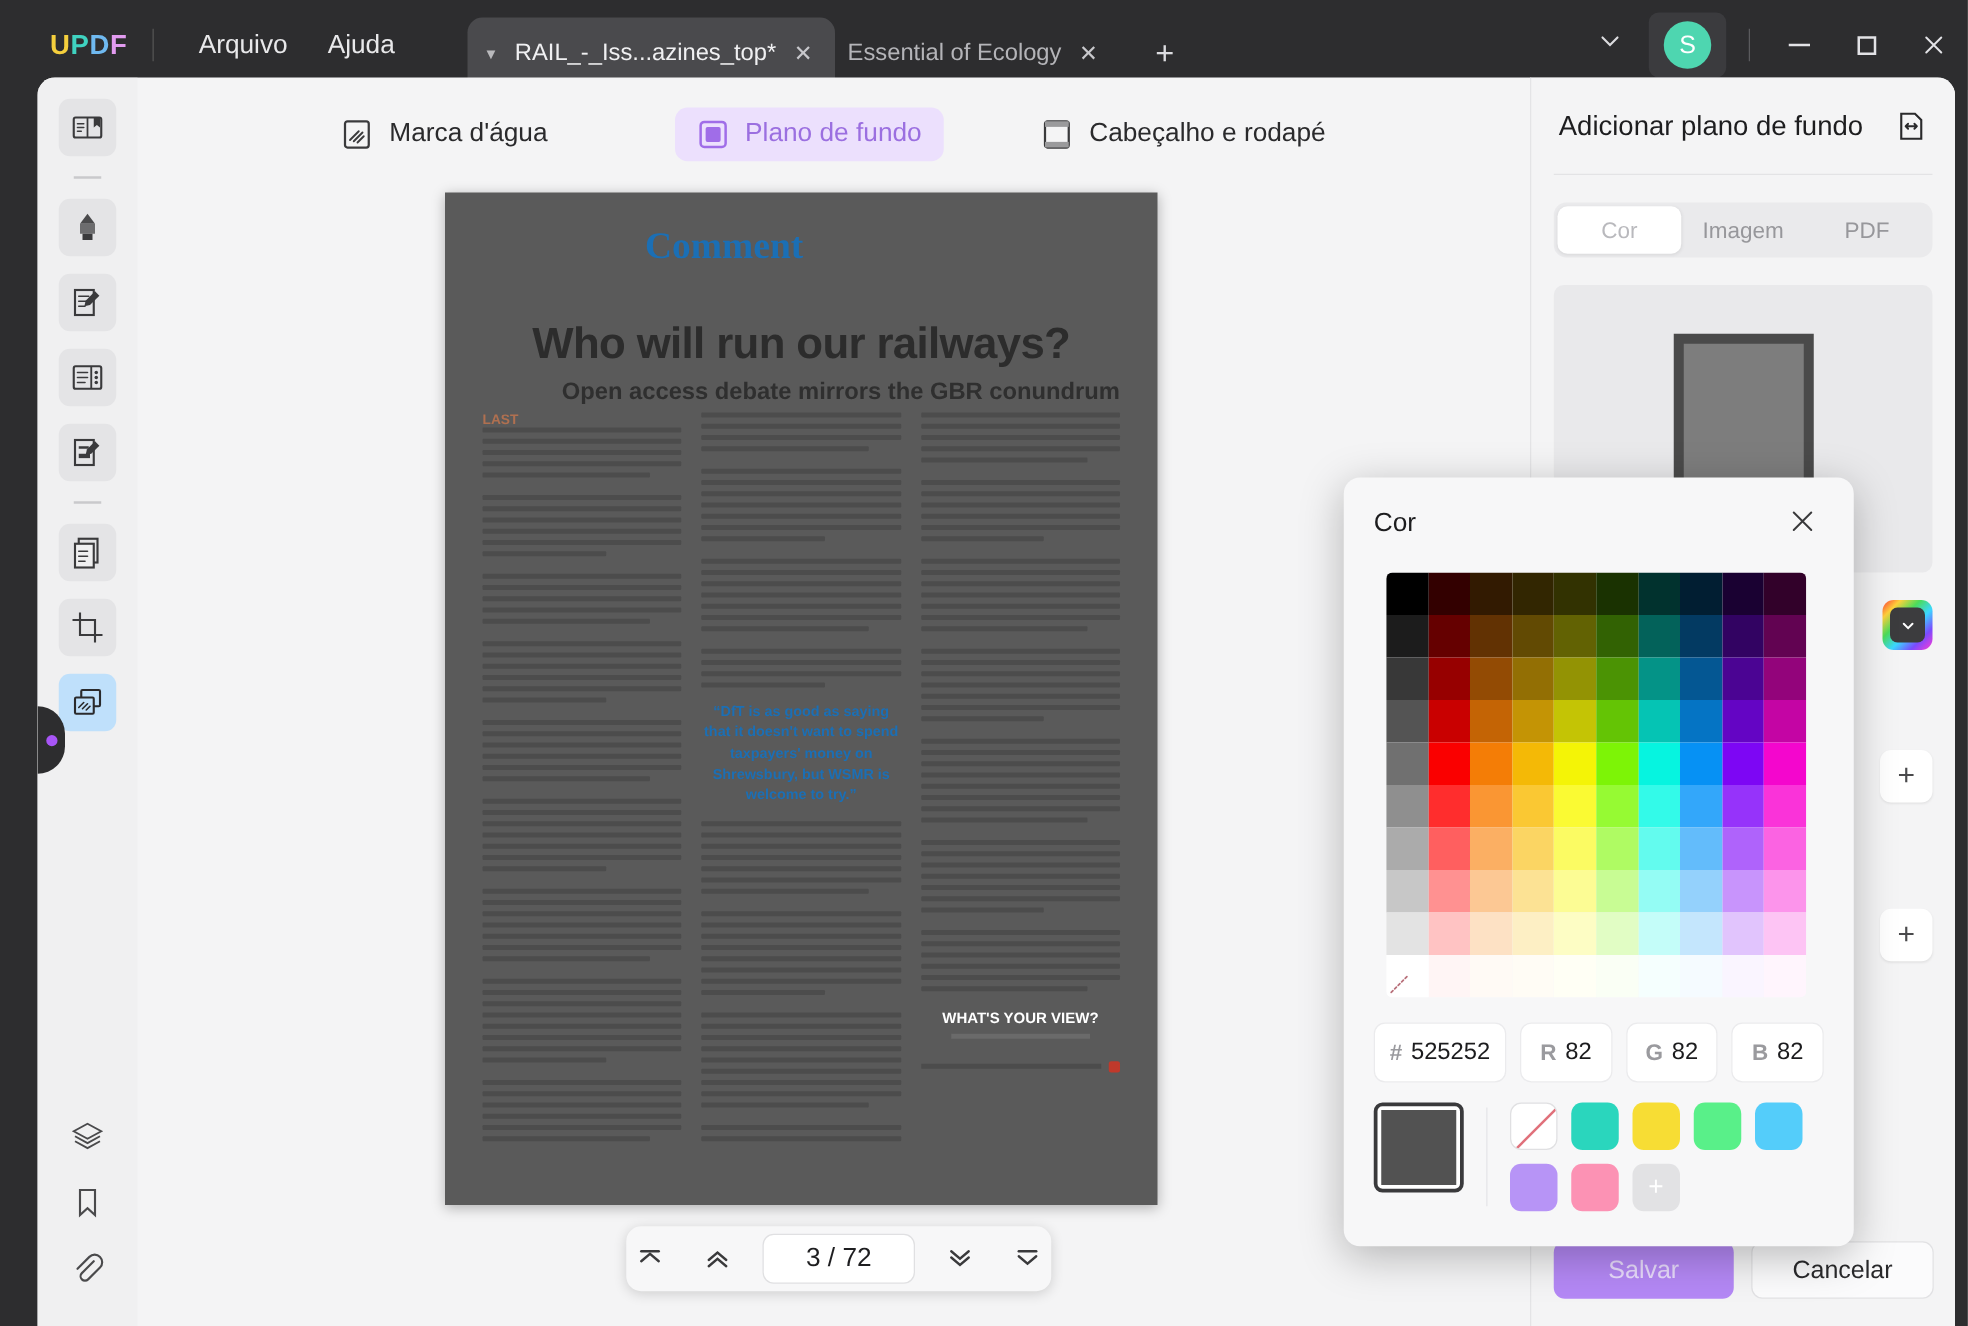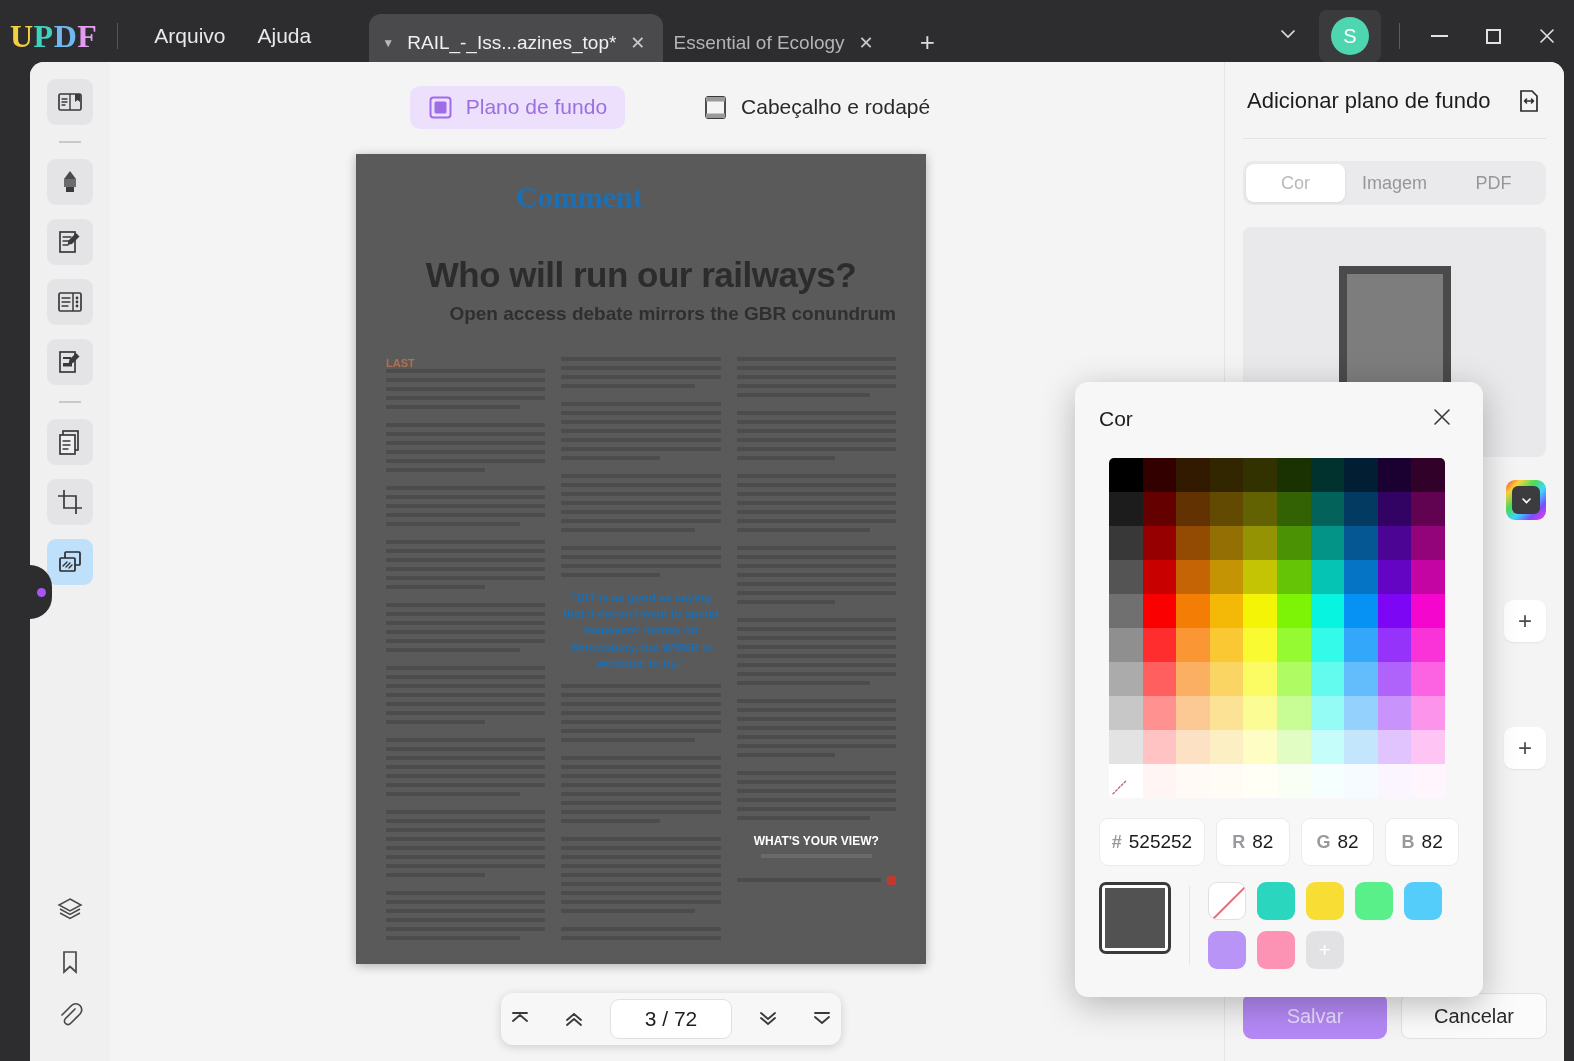--- a/index.html
+++ b/index.html
@@ -9,21 +9,21 @@
     font-family: "Liberation Sans", sans-serif;
     background: #2b2b2d;
   }
   #app { position: relative; width: 1574px; height: 1061px; background: #2d2d2f; }
 
   
   .titlebar {
     position: absolute; top: 0; left: 0; width: 1574px; height: 72px;
     background: #2d2d2f; display: flex; align-items: center;
   }
-  .logo { margin-left: 10px; font-size: 32px; font-weight: bold; letter-spacing: .5px; font-family: Liberation Serif, serif; }
+  .logo { margin-left: 40px; font-size: 22px; font-weight: bold; letter-spacing: .5px; }
   .logo .u { color: #f5cf3d; } .logo .p { color: #3fd2c0; }
   .logo .d { color: #6fb9f0; } .logo .f { color: #e29bf0; }
   .tb-sep { width: 1px; height: 26px; background: #555; margin: 0 20px; }
   .menu-item {
     color: #e8e8ea; font-size: 21px; padding: 6px 16px; border-radius: 6px; cursor: pointer;
   }
 
   .tabs { display: flex; align-items: flex-end; height: 72px; margin-left: 42px; }
   .tab {
     display: flex; align-items: center; height: 58px; padding: 0 14px 0 10px;
@@ -105,40 +105,40 @@
     padding: 26px 30px; color: #3b3b3b; overflow: hidden;
   }
   .byline { color: #1b6fb5; font-family: "Liberation Serif", serif; font-weight: bold; }
   .byline .n1 { font-size: 42px; display: block; line-height: 1; letter-spacing: .5px; }
   .byline .n2 { font-size: 30px; display: block; text-align: left; margin-left: 130px; line-height: 1.15; }
   .headline {
     margin-top: 40px; text-align: center; font-size: 35px; font-weight: bold;
     color: #2c2c2c; letter-spacing: -.5px;
   }
   .subhead { margin-top: 8px; text-align: right; font-size: 19px; font-weight: bold; color: #2f2f2f; }
-  .cols { margin-top: 32px; display: flex; gap: 16px; }
+  .cols { margin-top: 5px; display: flex; gap: 16px; }
   .col { flex: 1; }
   .ln { height: 4px; background: #4c4c4c; border-radius: 1px; margin-bottom: 5px; }
   .ln.s { width: 62%; }
   .ln.m { width: 84%; }
   .drop { color: #b07050; font-weight: bold; font-size: 11px; }
   .para-gap { height: 9px; }
   .pullquote {
     color: #1b6fb5; font-size: 11.5px; font-weight: bold; text-align: center;
     line-height: 1.45; margin: 12px 0;
   }
   .yourview { margin-top: 14px; color: #ffffff; font-size: 12px; font-weight: bold; text-align: center; }
   .yourview-sub { height: 4px; background: #6a6a6a; width: 70%; margin: 6px auto 0; }
   .footline { margin-top: 18px; display: flex; align-items: center; gap: 6px; }
   .footline .fl { height: 4px; background: #4c4c4c; flex: 1; }
   .reddot { width: 9px; height: 9px; background: #c0392b; border-radius: 2px; }
 
   
   .pagenav {
-    position: absolute; left: 391px; bottom: 16px; width: 340px; height: 52px;
+    position: absolute; left: 391px; bottom: 28px; width: 340px; height: 52px;
     background: #f7f7f8; border-radius: 12px; box-shadow: 0 2px 10px rgba(0,0,0,.16);
     display: flex; align-items: center; justify-content: center; gap: 16px; z-index: 4;
   }
   .pn-btn { width: 40px; height: 38px; display: flex; align-items: center; justify-content: center;
     cursor: pointer; border-radius: 7px; color: #3a3a3c; }
   .pn-field {
     width: 128px; height: 40px; background: #ffffff; border: 1px solid #e0e0e2; border-radius: 9px;
     display: flex; align-items: center; justify-content: center;
     font-size: 21px; color: #1e1e20; cursor: text;
   }
@@ -375,20 +375,27 @@
         </div>
         <div class="sb-btn plain">
           <svg class="sb-icon" viewBox="0 0 28 28">
               <path d="M19 8 L9.5 17.5 a3.5 3.5 0 0 0 5 5 L24 13 a6 6 0 0 0 -8.5 -8.5 L6 14" fill="none" stroke="#4a4a4c" stroke-width="1.7" stroke-linecap="round"></path>
             </svg>
         </div>
       </div>
     </div>
 
     <div class="tooltabs">
+      <div class="tooltab">
+        <svg class="tt-ico" viewBox="0 0 25 25">
+            <rect x="3" y="2" width="19" height="21" rx="2" fill="none" stroke="#3a3a3c" stroke-width="1.8"></rect>
+            <path d="M7 17 l7-7M10 18 l7-7M13 19 l5-5" stroke="#3a3a3c" stroke-width="1.5" stroke-linecap="round"></path>
+          </svg>
+        <span class="lbl">Marca d'água</span>
+      </div>
       <div class="tooltab active">
         <svg class="tt-ico" viewBox="0 0 25 25">
             <rect x="2.5" y="2.5" width="20" height="20" rx="3" fill="none" stroke="#a06de8" stroke-width="2"></rect>
             <rect x="6.5" y="6.5" width="12" height="12" rx="1.5" fill="#a06de8"></rect>
           </svg>
         <span class="lbl">Plano de fundo</span>
       </div>
       <div class="tooltab">
         <svg class="tt-ico" viewBox="0 0 25 25">
             <rect x="3" y="2" width="19" height="21" rx="2" fill="none" stroke="#3a3a3c" stroke-width="1.8"></rect>

